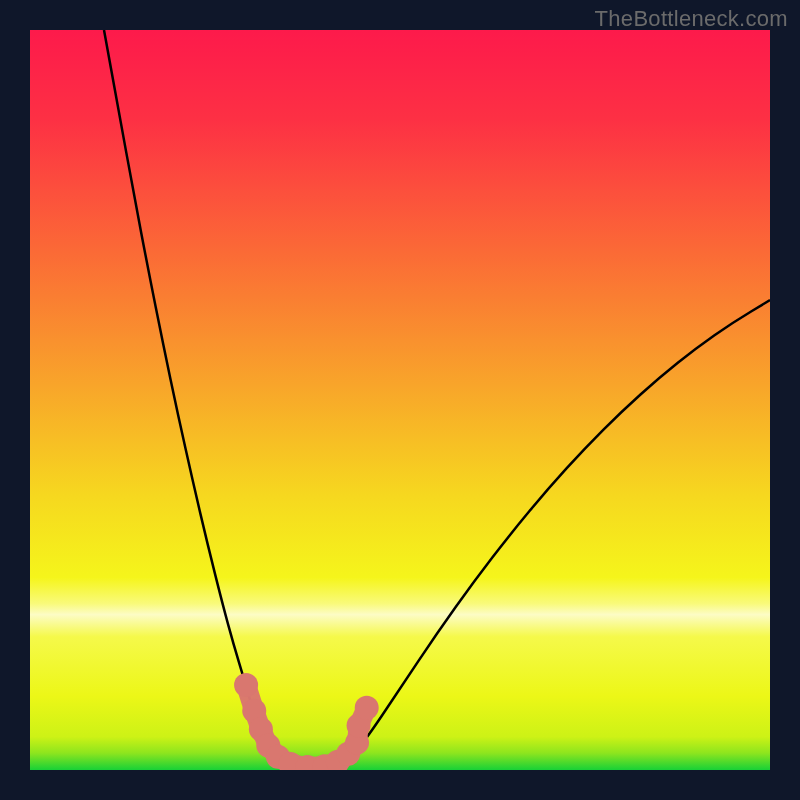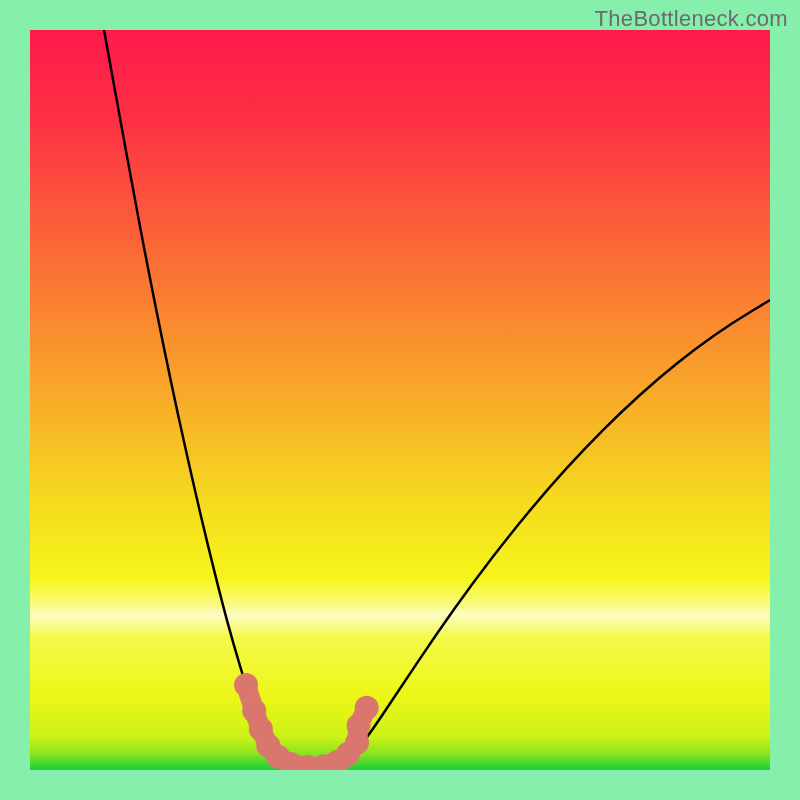--- a/index.html
+++ b/index.html
@@ -10,21 +10,21 @@
     overflow: hidden;
     background: #000;
     font-family: Arial, Helvetica, sans-serif;
   }
   .frame {
     position: absolute;
     top: 0;
     left: 0;
     width: 800px;
     height: 800px;
-    background: #86efac;
+    background: #0f172a;
   }
   .plot {
     position: absolute;
     top: 30px;
     left: 30px;
     width: 740px;
     height: 740px;
   }
   .gradient {
     position: absolute;

